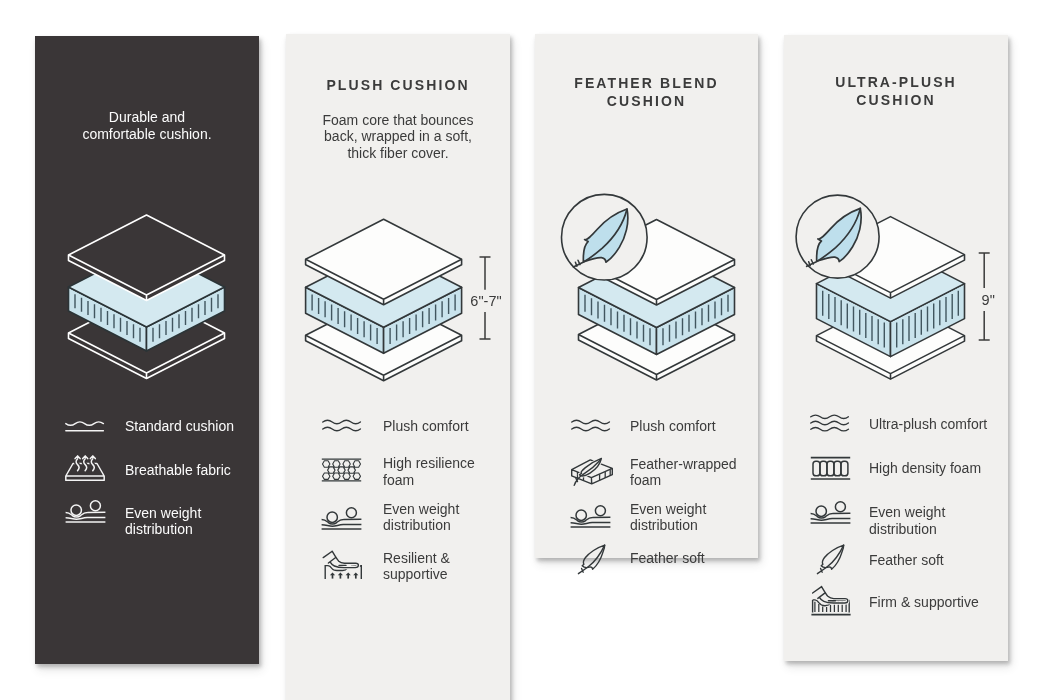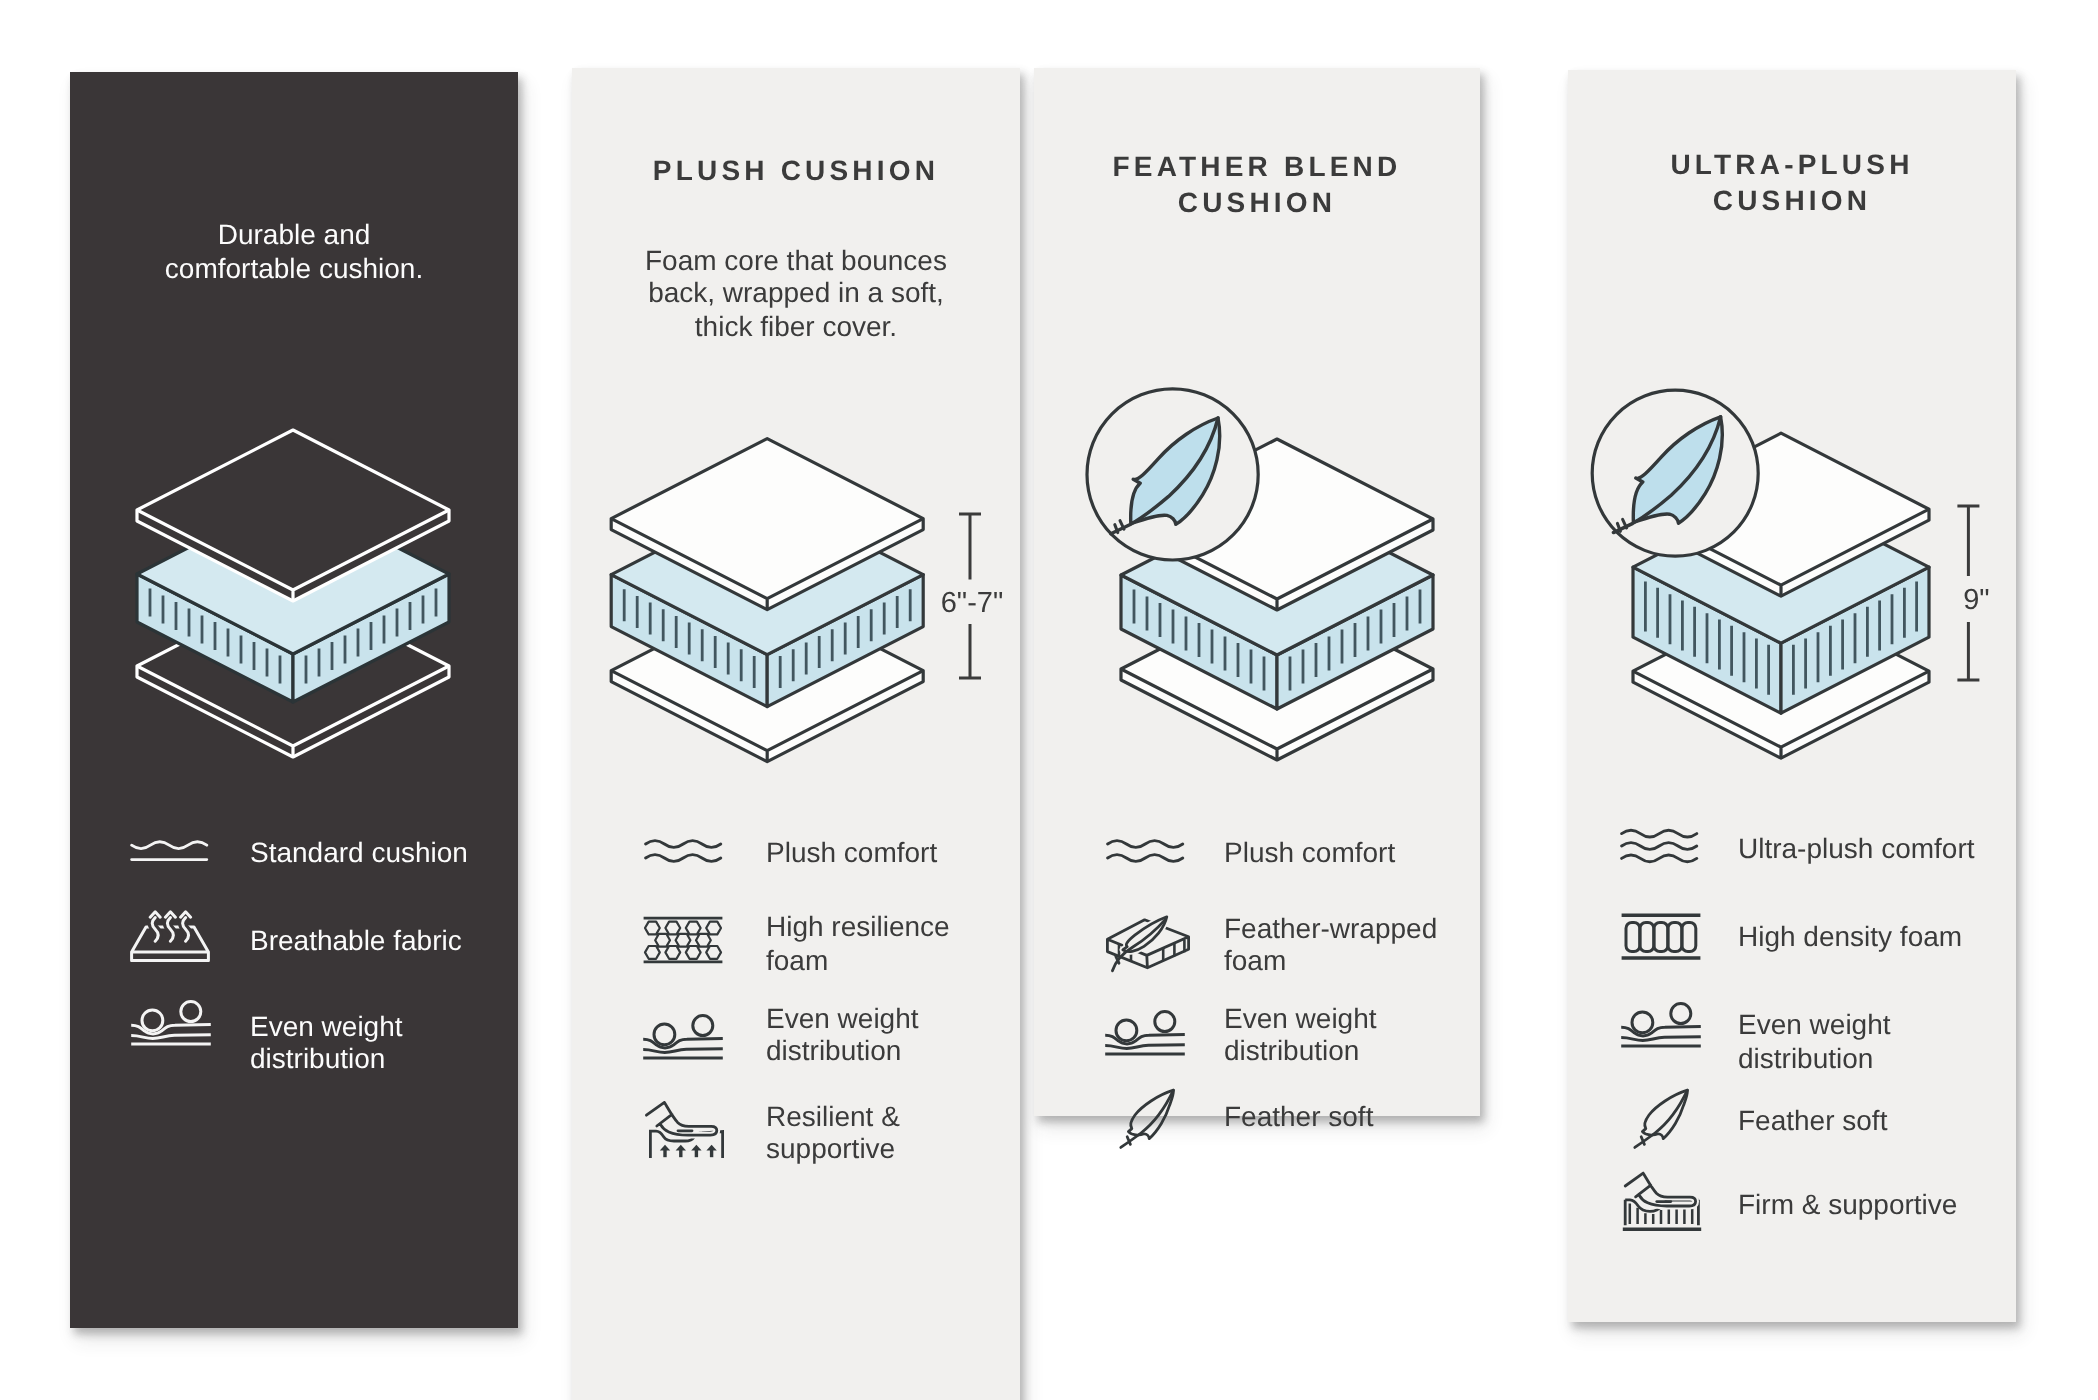--- a/index.html
+++ b/index.html
@@ -30,21 +30,21 @@
         <path d="M0.6,12.6 C4.2,12.6 5.4,14 7.4,15.6 C9.6,17.4 13.4,17.4 15.6,15.6 C17.6,14 18.8,12.6 22.4,12.6 L40.4,12.2" fill="none" stroke="#f4f4f4" stroke-width="1.5"></path>
         <path d="M0.6,17.8 C5.4,17.8 7.4,19.2 11.4,19.2 C15.4,19.2 17.4,17.8 22.2,17.6 L40.4,17.4" fill="none" stroke="#f4f4f4" stroke-width="1.5"></path>
         <path d="M0.6,22 L40.4,22" fill="none" stroke="#f4f4f4" stroke-width="1.5"></path>
         <circle cx="11.2" cy="10.2" r="5.2" fill="none" stroke="#f4f4f4" stroke-width="1.5"></circle>
         <circle cx="30.4" cy="5.8" r="5.0" fill="none" stroke="#f4f4f4" stroke-width="1.5"></circle>
       </svg></div>
     <div class="ft" style="left:90px;top:468.8px">Even weight<br>distribution</div>
   </div>
 <div class="card light" style="left:286px;top:34px;width:224px;height:671px">
     <div class="title" style="top:42px">PLUSH CUSHION</div>
-    <div class="sub" style="top:88px">Foam core that bounces<br>back, wrapped in a soft,<br>thick fiber cover.</div>
+    <div class="sub" style="top:78px">Foam core that bounces<br>back, wrapped in a soft,<br>thick fiber cover.</div>
     <svg class="diagram" width="224" height="420" viewBox="0 0 224 420" style="position:absolute;left:0;top:0">
       <path d="M97.6,261.3 L175.6,301.3 L175.6,306.8 L97.6,346.8 L19.599999999999994,306.8 L19.599999999999994,301.3 Z" fill="#fdfdfc" stroke="#33383a" stroke-width="1.6" stroke-linejoin="round"></path>
       <path d="M19.599999999999994,301.3 L97.6,341.3 L175.6,301.3 M97.6,341.3 L97.6,346.8" fill="none" stroke="#33383a" stroke-width="1.6" stroke-linejoin="round"></path>
       <path d="M19.599999999999994,253.3 L97.6,293.3 L97.6,319.3 L19.599999999999994,279.3 Z" fill="#c9e3ec" stroke="#33383a" stroke-width="1.6" stroke-linejoin="round"></path>
       <path d="M97.6,293.3 L175.6,253.3 L175.6,279.3 L97.6,319.3 Z" fill="#c9e3ec" stroke="#33383a" stroke-width="1.6" stroke-linejoin="round"></path>
       <path d="M97.6,213.3 L175.6,253.3 L97.6,293.3 L19.599999999999994,253.3 Z" fill="#d4e9f0" stroke="#33383a" stroke-width="1.6" stroke-linejoin="round"></path>
       <path d="M26.1,260.6 L26.1,276.6 M104.1,294.0 L104.1,310.0 M32.6,264.0 L32.6,280.0 M110.6,290.6 L110.6,306.6 M39.1,267.3 L39.1,283.3 M117.1,287.3 L117.1,303.3 M45.6,270.6 L45.6,286.6 M123.6,284.0 L123.6,300.0 M52.1,274.0 L52.1,290.0 M130.1,280.6 L130.1,296.6 M58.6,277.3 L58.6,293.3 M136.6,277.3 L136.6,293.3 M65.1,280.6 L65.1,296.6 M143.1,274.0 L143.1,290.0 M71.6,284.0 L71.6,300.0 M149.6,270.6 L149.6,286.6 M78.1,287.3 L78.1,303.3 M156.1,267.3 L156.1,283.3 M84.6,290.6 L84.6,306.6 M162.6,264.0 L162.6,280.0 M91.1,294.0 L91.1,310.0 M169.1,260.6 L169.1,276.6" fill="none" stroke="#41565f" stroke-width="1.4"></path>
       <path d="M97.6,185.3 L175.6,225.3 L175.6,230.8 L97.6,270.8 L19.599999999999994,230.8 L19.599999999999994,225.3 Z" fill="#fdfdfc" stroke="#33383a" stroke-width="1.6" stroke-linejoin="round"></path>
       <path d="M19.599999999999994,225.3 L97.6,265.3 L175.6,225.3 M97.6,265.3 L97.6,270.8" fill="none" stroke="#33383a" stroke-width="1.6" stroke-linejoin="round"></path>
       <path d="M193.5,223 L204.5,223 M199,223 L199,255.7 M199,278 L199,305 M193.5,305 L204.5,305" fill="none" stroke="#3b3b3b" stroke-width="1.5"></path>
@@ -76,21 +76,21 @@
         <path d="M12.5,25.4 L9.9,28.2 L15.1,28.2 Z" fill="#33383a"></path>
         <path d="M20.4,31.6 L20.4,27" stroke="#33383a" stroke-width="1.7" fill="none"></path>
         <path d="M20.4,25.4 L17.799999999999997,28.2 L23.0,28.2 Z" fill="#33383a"></path>
         <path d="M28.2,31.6 L28.2,27" stroke="#33383a" stroke-width="1.7" fill="none"></path>
         <path d="M28.2,25.4 L25.599999999999998,28.2 L30.8,28.2 Z" fill="#33383a"></path>
         <path d="M35.8,31.6 L35.8,27" stroke="#33383a" stroke-width="1.7" fill="none"></path>
         <path d="M35.8,25.4 L33.199999999999996,28.2 L38.4,28.2 Z" fill="#33383a"></path>
       </svg></div>
     <div class="ft" style="left:97px;top:515.8px">Resilient &amp;<br>supportive</div>
   </div>
-<div class="card light" style="left:517px;top:34px;width:223px;height:524px">
+<div class="card light" style="left:535px;top:34px;width:223px;height:524px">
     <div class="title" style="top:39.6px">FEATHER BLEND<br>CUSHION</div>
     <svg class="diagram" width="223" height="420" viewBox="0 0 223 420" style="position:absolute;left:0;top:0">
       <path d="M121.5,260.5 L199.5,300.5 L199.5,306.0 L121.5,346.0 L43.5,306.0 L43.5,300.5 Z" fill="#fdfdfc" stroke="#33383a" stroke-width="1.6" stroke-linejoin="round"></path>
       <path d="M43.5,300.5 L121.5,340.5 L199.5,300.5 M121.5,340.5 L121.5,346.0" fill="none" stroke="#33383a" stroke-width="1.6" stroke-linejoin="round"></path>
       <path d="M43.5,253.5 L121.5,293.5 L121.5,320.5 L43.5,280.5 Z" fill="#c9e3ec" stroke="#33383a" stroke-width="1.6" stroke-linejoin="round"></path>
       <path d="M121.5,293.5 L199.5,253.5 L199.5,280.5 L121.5,320.5 Z" fill="#c9e3ec" stroke="#33383a" stroke-width="1.6" stroke-linejoin="round"></path>
       <path d="M121.5,213.5 L199.5,253.5 L121.5,293.5 L43.5,253.5 Z" fill="#d4e9f0" stroke="#33383a" stroke-width="1.6" stroke-linejoin="round"></path>
       <path d="M50.0,260.8 L50.0,277.8 M128.0,294.2 L128.0,311.2 M56.5,264.2 L56.5,281.2 M134.5,290.8 L134.5,307.8 M63.0,267.5 L63.0,284.5 M141.0,287.5 L141.0,304.5 M69.5,270.8 L69.5,287.8 M147.5,284.2 L147.5,301.2 M76.0,274.2 L76.0,291.2 M154.0,280.8 L154.0,297.8 M82.5,277.5 L82.5,294.5 M160.5,277.5 L160.5,294.5 M89.0,280.8 L89.0,297.8 M167.0,274.2 L167.0,291.2 M95.5,284.2 L95.5,301.2 M173.5,270.8 L173.5,287.8 M102.0,287.5 L102.0,304.5 M180.0,267.5 L180.0,284.5 M108.5,290.8 L108.5,307.8 M186.5,264.2 L186.5,281.2 M115.0,294.2 L115.0,311.2 M193.0,260.8 L193.0,277.8" fill="none" stroke="#41565f" stroke-width="1.4"></path>
       <path d="M121.5,185.5 L199.5,225.5 L199.5,231.0 L121.5,271.0 L43.5,231.0 L43.5,225.5 Z" fill="#fdfdfc" stroke="#33383a" stroke-width="1.6" stroke-linejoin="round"></path>
       <path d="M43.5,225.5 L121.5,265.5 L199.5,225.5 M121.5,265.5 L121.5,271.0" fill="none" stroke="#33383a" stroke-width="1.6" stroke-linejoin="round"></path>

